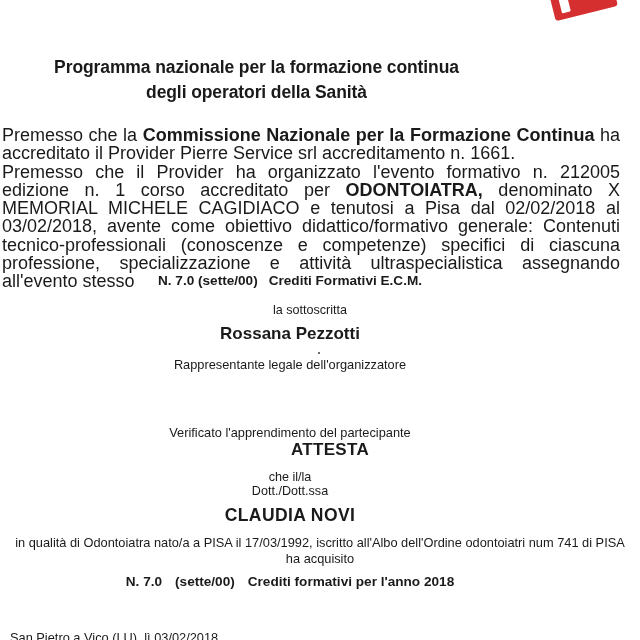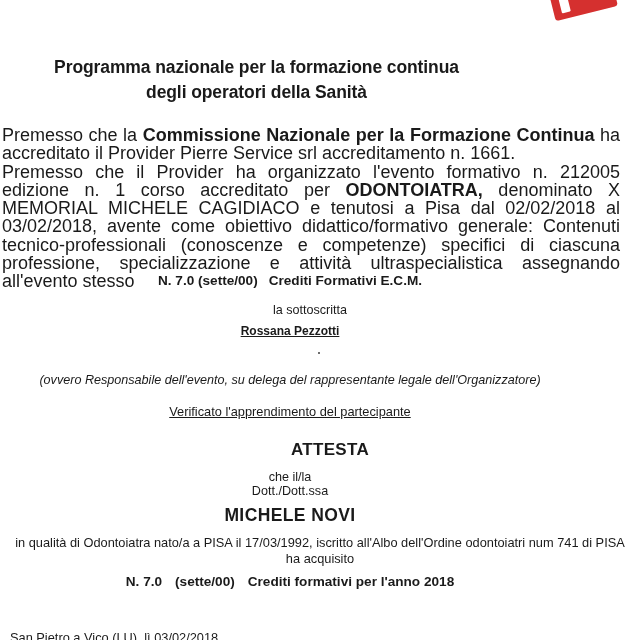--- a/index.html
+++ b/index.html
@@ -93,45 +93,43 @@
   }
   .credits-ecm .gap { display: inline-block; width: 11px; }
 
   .sottoscritta {
     top: 303px;
     font-size: 12.6px;
     padding-left: 20px;
   }
   .signer-name {
     top: 324px;
-    font-size: 12px;
-    font-weight: bold;
-    text-decoration: underline;
+    font-size: 17px;
+    font-weight: bold;
   }
   .dot-artifact {
     position: absolute;
     left: 318px;
     top: 352px;
     width: 2px;
     height: 2px;
     background: #6e6e6e;
   }
   .rep-role {
     top: 357px;
     font-size: 12.8px;
   }
   .rep-delegate {
     top: 373px;
     font-size: 12.6px;
     font-style: italic;
   }
   .verified {
-    top: 404px;
-    font-size: 12.8px;
-    text-decoration: underline;
+    top: 425px;
+    font-size: 12.8px;
   }
   .attesta {
     top: 440px;
     font-size: 17px;
     font-weight: bold;
     letter-spacing: 0.3px;
     padding-left: 40px;
   }
   .che-illa {
     top: 470px;
@@ -190,27 +188,27 @@
   <div class="body-block">
     <p><span>Premesso che la </span><span class="b">Commissione Nazionale per la Formazione Continua</span><span> ha accreditato il Provider Pierre Service srl accreditamento n. 1661.</span></p>
     <p><span>Premesso che il Provider ha organizzato l'evento formativo n. 212005 edizione n. 1 corso accreditato per </span><span class="b">ODONTOIATRA,</span><span> denominato X MEMORIAL MICHELE CAGIDIACO e tenutosi a Pisa dal 02/02/2018 al 03/02/2018, avente come obiettivo didattico/formativo generale: Contenuti tecnico-professionali (conoscenze e competenze) specifici di ciascuna professione, specializzazione e attività ultraspecialistica assegnando all'evento stesso</span></p>
   </div>
 
   <div class="center-line credits-ecm"><span>N. 7.0 (sette/00)</span><span class="gap"></span><span>Crediti Formativi E.C.M.</span></div>
 
   <div class="center-line sottoscritta">la sottoscritta</div>
   <div class="center-line signer-name">Rossana Pezzotti</div>
   <div class="dot-artifact"></div>
-  <div class="center-line rep-delegate">(ovvero Responsabile dell'evento, su delega del rappresentante legale dell'Organizzatore)</div>
+  <div class="center-line rep-role">Rappresentante legale dell'organizzatore</div>
   <div class="center-line verified">Verificato l'apprendimento del partecipante</div>
 
   <div class="center-line attesta">ATTESTA</div>
   <div class="center-line che-illa">che il/la</div>
   <div class="center-line dott">Dott./Dott.ssa</div>
-  <div class="center-line recipient-name">MICHELE NOVI</div>
+  <div class="center-line recipient-name">CLAUDIA NOVI</div>
 
   <div class="qualification">
     <span>in qualità di Odontoiatra nato/a a PISA il 17/03/1992, iscritto all'Albo dell'Ordine odontoiatri num 741</span>
     <span>di PISA ha acquisito</span>
   </div>
 
   <div class="center-line credits-year"><span>N. 7.0</span><span class="gap"></span><span>(sette/00)</span><span class="gap"></span><span>Crediti formativi per l'anno 2018</span></div>
 
   <div class="place-date">San Pietro a Vico (LU), lì 03/02/2018</div>
 

